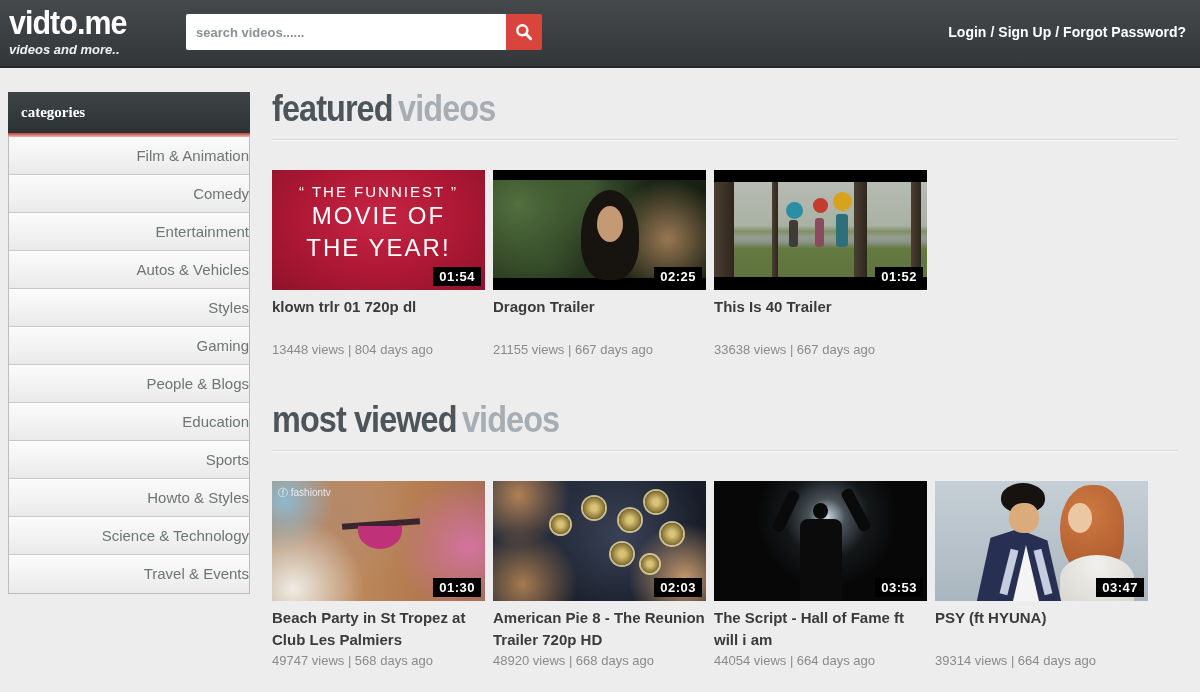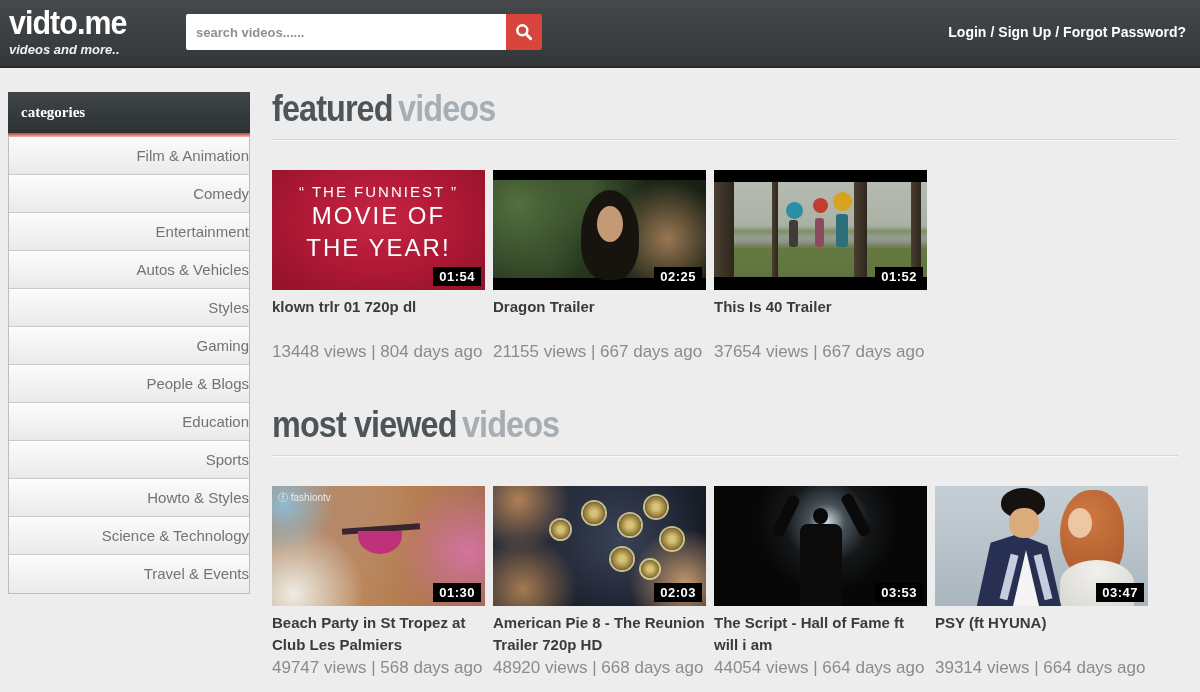--- a/index.html
+++ b/index.html
@@ -82,21 +82,21 @@
   .duration {
     position:absolute; right:4px; bottom:4px; z-index:9;
     background:#000; color:#fff; font-size:13px; font-weight:bold;
     padding:2px 6px; letter-spacing:.5px;
   }
   .v-title {
     display:block; margin-top:6px; min-height:46px;
     font-size:15px; font-weight:bold; color:#3b3b3b; line-height:1.45;
     cursor:pointer;
   }
-  .v-meta { font-size:17px; color:#8b8b8b; }
+  .v-meta { font-size:13px; color:#8b8b8b; }
 
   
   
   .klown-bg { inset:0; background:radial-gradient(ellipse at 50% 40%, #c62544 0%, #ad1834 55%, #8f122b 100%); }
   .klown-text { inset:0; color:#fff; text-align:center; padding-top:13px; }
   .kl1 { font-size:15px; letter-spacing:2px; }
   .kl2, .kl3 { font-size:24px; letter-spacing:2px; line-height:1.35; }
   
   .dragon-scene { left:0; right:0; top:10px; bottom:12px;
     background:
@@ -263,21 +263,21 @@
   <div class="art t40-fig f1"></div>
   <div class="art t40-fig f2"></div>
   <div class="art t40-fig f3"></div>
   <div class="art t40-ball teal"></div>
   <div class="art t40-ball red"></div>
   <div class="art t40-ball yellow"></div>
 
       <span class="duration">01:52</span>
     </div>
     <a class="v-title">This Is 40 Trailer</a>
-    <div class="v-meta">37654 views | 667 days ago</div>
+    <div class="v-meta">33638 views | 667 days ago</div>
   </div>
 </div>
   </section>
 
   <section class="section">
     <h2><span class="h-bold">most viewed</span><span class="h-light">videos</span></h2>
     <div class="rule"></div>
     <div class="grid">
   <div class="card">
     <div class="thumb thumb-beach">

